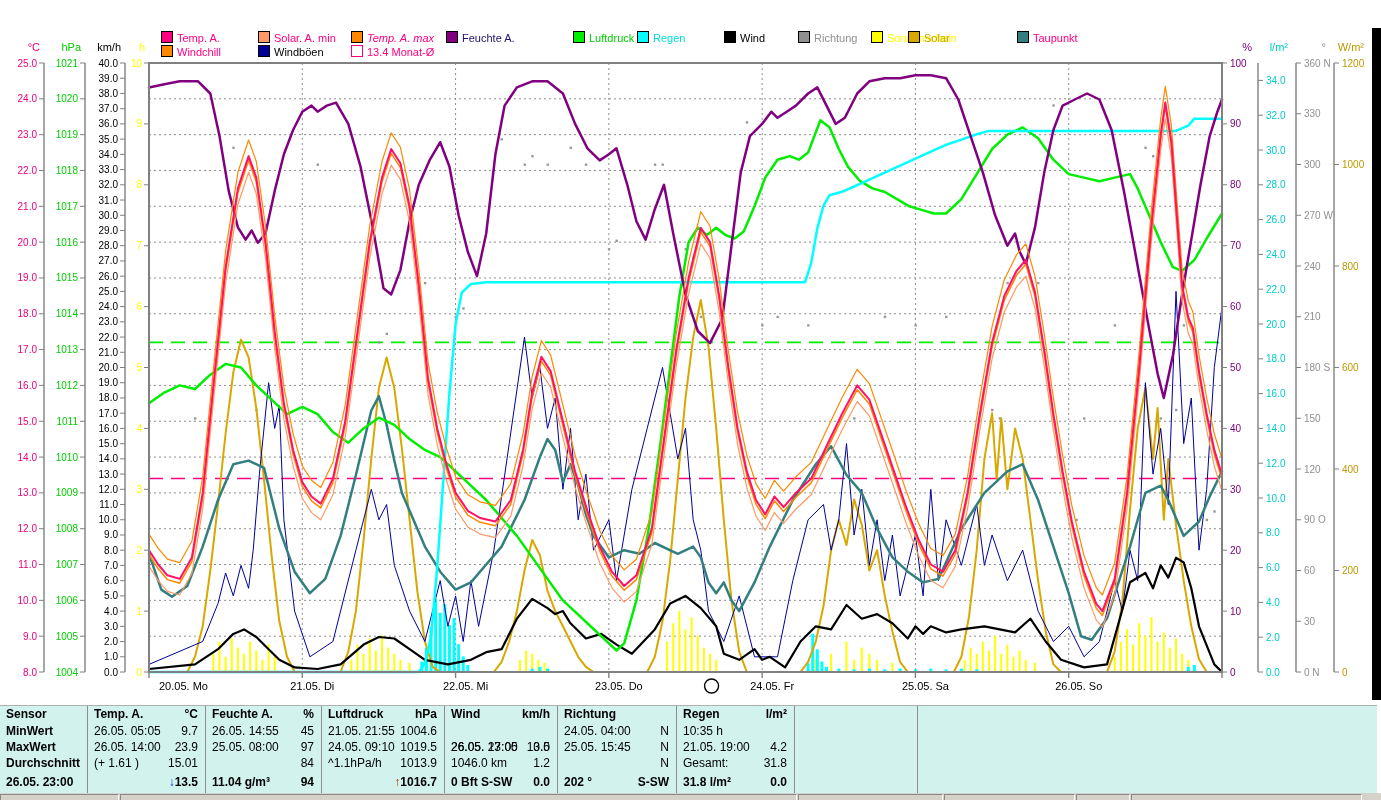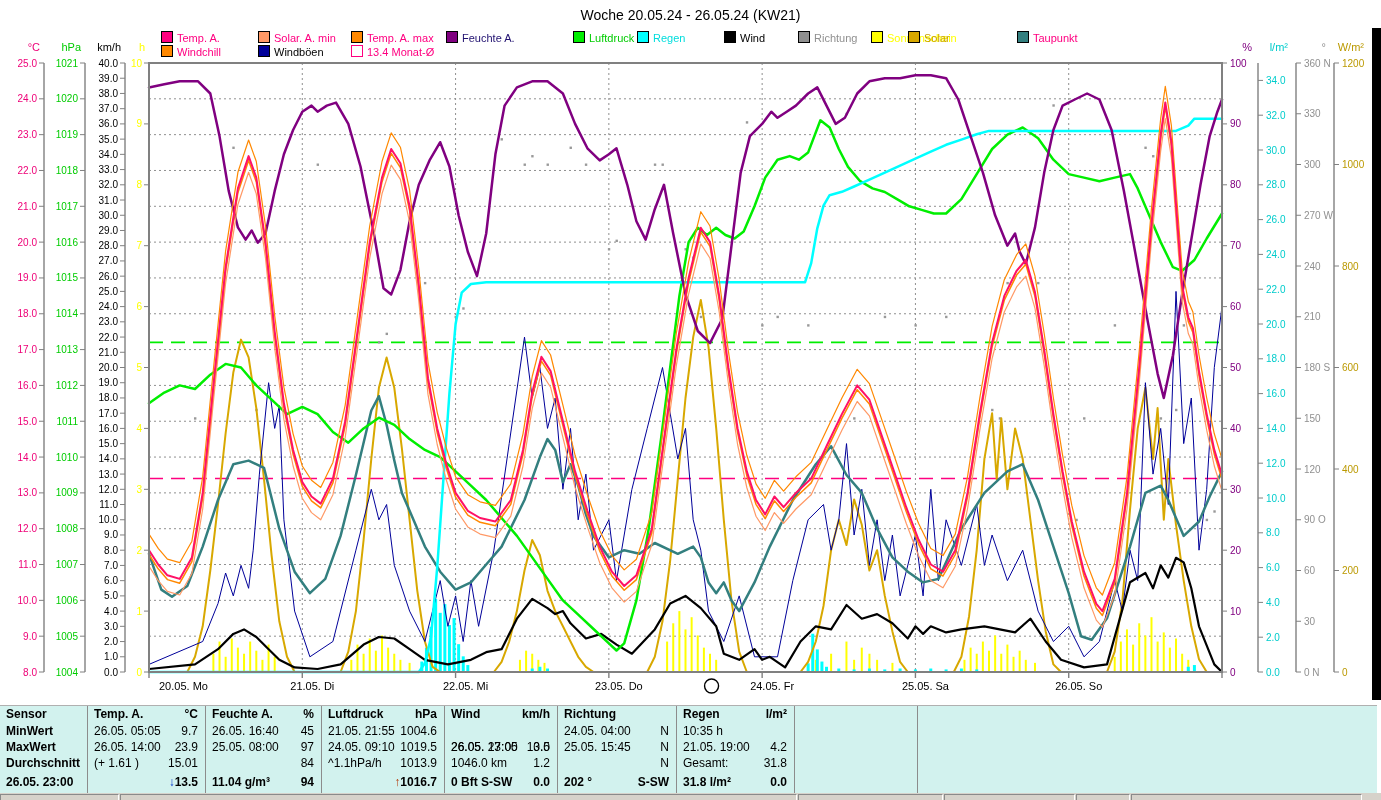--- a/index.html
+++ b/index.html
@@ -25,21 +25,20 @@
   
   #statusbar{position:absolute;left:0;top:793px;width:1381px;height:7px;background:#d6d2ca;}
   .sseg{position:absolute;top:1px;height:14px;background:#d6d2ca;
         border:1px solid;border-color:#8a8a8a #ffffff #ffffff #8a8a8a;}
   #right-strip{position:absolute;left:1372px;top:28px;width:9px;height:672px;background:#000;}
 </style>
 </head>
 <body>
 
 <div id="screen">
-  <div id="page-title">Woche 20.05.24 - 26.05.24 (KW21)</div>
   <svg id="chart-svg" width="1381" height="800">
       <line x1="149" y1="636.1764705882352" x2="1222" y2="636.1764705882352" stroke="#8f8f8f" stroke-width="1" stroke-dasharray="2,3"></line>
       <line x1="149" y1="600.3529411764706" x2="1222" y2="600.3529411764706" stroke="#8f8f8f" stroke-width="1" stroke-dasharray="2,3"></line>
       <line x1="149" y1="564.5294117647059" x2="1222" y2="564.5294117647059" stroke="#8f8f8f" stroke-width="1" stroke-dasharray="2,3"></line>
       <line x1="149" y1="528.7058823529412" x2="1222" y2="528.7058823529412" stroke="#8f8f8f" stroke-width="1" stroke-dasharray="2,3"></line>
       <line x1="149" y1="492.8823529411765" x2="1222" y2="492.8823529411765" stroke="#8f8f8f" stroke-width="1" stroke-dasharray="2,3"></line>
       <line x1="149" y1="457.05882352941177" x2="1222" y2="457.05882352941177" stroke="#8f8f8f" stroke-width="1" stroke-dasharray="2,3"></line>
       <line x1="149" y1="421.2352941176471" x2="1222" y2="421.2352941176471" stroke="#8f8f8f" stroke-width="1" stroke-dasharray="2,3"></line>
       <line x1="149" y1="385.4117647058824" x2="1222" y2="385.4117647058824" stroke="#8f8f8f" stroke-width="1" stroke-dasharray="2,3"></line>
       <line x1="149" y1="349.5882352941176" x2="1222" y2="349.5882352941176" stroke="#8f8f8f" stroke-width="1" stroke-dasharray="2,3"></line>
@@ -516,21 +515,21 @@
       <line x1="915.4285714285714" y1="673" x2="915.4285714285714" y2="678" stroke="#808080" stroke-width="1.4"></line>
       <text x="925.4285714285714" y="690" fill="#000" font-size="11" text-anchor="middle" font-family="&quot;Liberation Sans&quot;,sans-serif" font-weight="normal">25.05. Sa</text>
       <line x1="1068.7142857142858" y1="673" x2="1068.7142857142858" y2="678" stroke="#808080" stroke-width="1.4"></line>
       <text x="1078.7142857142858" y="690" fill="#000" font-size="11" text-anchor="middle" font-family="&quot;Liberation Sans&quot;,sans-serif" font-weight="normal">26.05. So</text>
       <line x1="1222" y1="673" x2="1222" y2="678" stroke="#808080" stroke-width="1.4"></line>
       <circle cx="711.5585714285714" cy="686" r="7" fill="none" stroke="#000" stroke-width="1.4"></circle>
     </svg>
   <div id="legend">
       <div class="legend-item" style="left: 161px; top: 31px; color: rgb(255, 0, 128);"><span class="sw" style="background: rgb(255, 0, 128);"></span><span>Temp. A.</span></div>
       <div class="legend-item" style="left: 258px; top: 31px; color: rgb(255, 0, 128);"><span class="sw" style="background: rgb(255, 153, 102);"></span><span>Solar. A. min</span></div>
-      <div class="legend-item" style="left: 351px; top: 31px; color: rgb(255, 0, 128);"><span class="sw" style="background: rgb(255, 136, 0);"></span><span>Temp. A. max</span></div>
+      <div class="legend-item" style="left: 351px; top: 31px; color: rgb(255, 0, 128); font-style: italic;"><span class="sw" style="background: rgb(255, 136, 0);"></span><span>Temp. A. max</span></div>
       <div class="legend-item" style="left: 446px; top: 31px; color: rgb(32, 16, 112);"><span class="sw" style="background: rgb(128, 0, 128);"></span><span>Feuchte A.</span></div>
       <div class="legend-item" style="left: 573px; top: 31px; color: rgb(0, 204, 0);"><span class="sw" style="background: rgb(0, 238, 0);"></span><span>Luftdruck</span></div>
       <div class="legend-item" style="left: 637px; top: 31px; color: rgb(0, 221, 221);"><span class="sw" style="background: rgb(0, 255, 255);"></span><span>Regen</span></div>
       <div class="legend-item" style="left: 724px; top: 31px; color: rgb(0, 0, 0);"><span class="sw" style="background: rgb(0, 0, 0);"></span><span>Wind</span></div>
       <div class="legend-item" style="left: 798px; top: 31px; color: rgb(144, 144, 144);"><span class="sw" style="background: rgb(144, 144, 144);"></span><span>Richtung</span></div>
       <div class="legend-item" style="left: 871px; top: 31px; color: rgb(255, 255, 0);"><span class="sw" style="background: rgb(255, 255, 0);"></span><span>Sonnenschein</span></div>
       <div class="legend-item" style="left: 908px; top: 31px; color: rgb(200, 160, 0);"><span class="sw" style="background: rgb(216, 168, 0);"></span><span>Solar</span></div>
       <div class="legend-item" style="left: 1017px; top: 31px; color: rgb(255, 0, 128);"><span class="sw" style="background: rgb(51, 127, 127);"></span><span>Taupunkt</span></div>
       <div class="legend-item" style="left: 161px; top: 45px; color: rgb(255, 0, 128);"><span class="sw" style="background: rgb(255, 136, 0);"></span><span>Windchill</span></div>
       <div class="legend-item" style="left: 258px; top: 45px; color: rgb(0, 0, 0);"><span class="sw" style="background: rgb(0, 0, 153);"></span><span>Windböen</span></div>
@@ -580,21 +579,21 @@
           <span class="l"></span>
           <span class="r"><span class="arrow-down">↓</span>13.5</span>
         </div>
       </div>
       <div class="scol" style="left: 206px; width: 115px;">
         <div class="scell hdr" style="top: 0px; height: 17px; line-height: 17px;">
           <span class="l">Feuchte A.</span>
           <span class="r">%</span>
         </div>
         <div class="scell" style="top: 17px; height: 16px; line-height: 16px;">
-          <span class="l">26.05. 16:40</span>
+          <span class="l">26.05. 14:55</span>
           <span class="r">45</span>
         </div>
         <div class="scell" style="top: 33px; height: 16px; line-height: 16px;">
           <span class="l">25.05. 08:00</span>
           <span class="r">97</span>
         </div>
         <div class="scell" style="top: 49px; height: 16px; line-height: 16px;">
           <span class="l"></span>
           <span class="r">84</span>
         </div>

